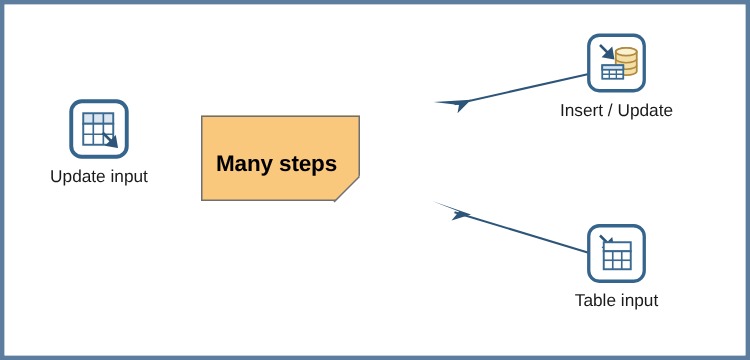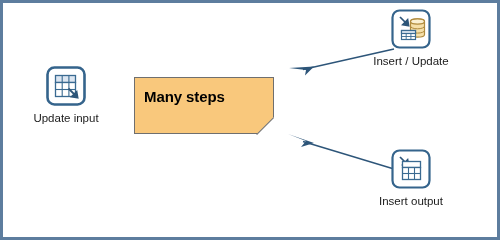--- a/index.html
+++ b/index.html
@@ -49,37 +49,37 @@
   }
   .node-label {
     margin-top: 4px;
     font-size: 11.5px;
     color: #1a1a1a;
     line-height: 14px;
     white-space: nowrap;
   }
 
   #node-table-input  { left: 13px;  top: 62px;  }
-  #node-insert-update{ left: 358px; top: 5px;  }
+  #node-insert-update{ left: 358px; top: 18px;  }
   #node-table-output { left: 358px; top: 145px; }
 
   .note {
     position: absolute;
     left: 131px;
     top: 74px;
-    width: 140px;
+    width: 106px;
     height: 57px;
     background: #f9c87c;
     box-sizing: border-box;
     border: 1px solid #6f6f6f;
     font-size: 15px;
     font-weight: bold;
     color: #000000;
     line-height: 19px;
-    padding: 9px 0 0 9px;
+    padding: 22px 0 0 9px;
     letter-spacing: -0.1px;
   }
   .note-fold {
     position: absolute;
     right: -1px;
     bottom: -1px;
     width: 0;
     height: 0;
     border-left: 17px solid transparent;
     border-bottom: 17px solid #ffffff;
@@ -170,16 +170,16 @@
           <line x1="10" y1="9" x2="17.5" y2="16.5"></line>
           <polygon points="18.6,17.6 12.8,16.6 17.6,11.8"></polygon>
         </g>
         <rect x="12.5" y="13.5" width="18" height="6" fill="#ffffff" stroke="#3a6a91" stroke-width="1.3"></rect>
         <rect x="12.5" y="19.5" width="18" height="12" fill="#ffffff" stroke="#3a6a91" stroke-width="1.3"></rect>
         <line x1="18.5" y1="19.5" x2="18.5" y2="31.5" stroke="#3a6a91" stroke-width="1.1"></line>
         <line x1="24.5" y1="19.5" x2="24.5" y2="31.5" stroke="#3a6a91" stroke-width="1.1"></line>
         <line x1="12.5" y1="25.5" x2="30.5" y2="25.5" stroke="#3a6a91" stroke-width="1.1"></line>
       </svg>
     </div>
-    <div class="node-label">Insert output</div>
+    <div class="node-label">Table input</div>
   </div>
 
 </div>
 
 </body></html>

